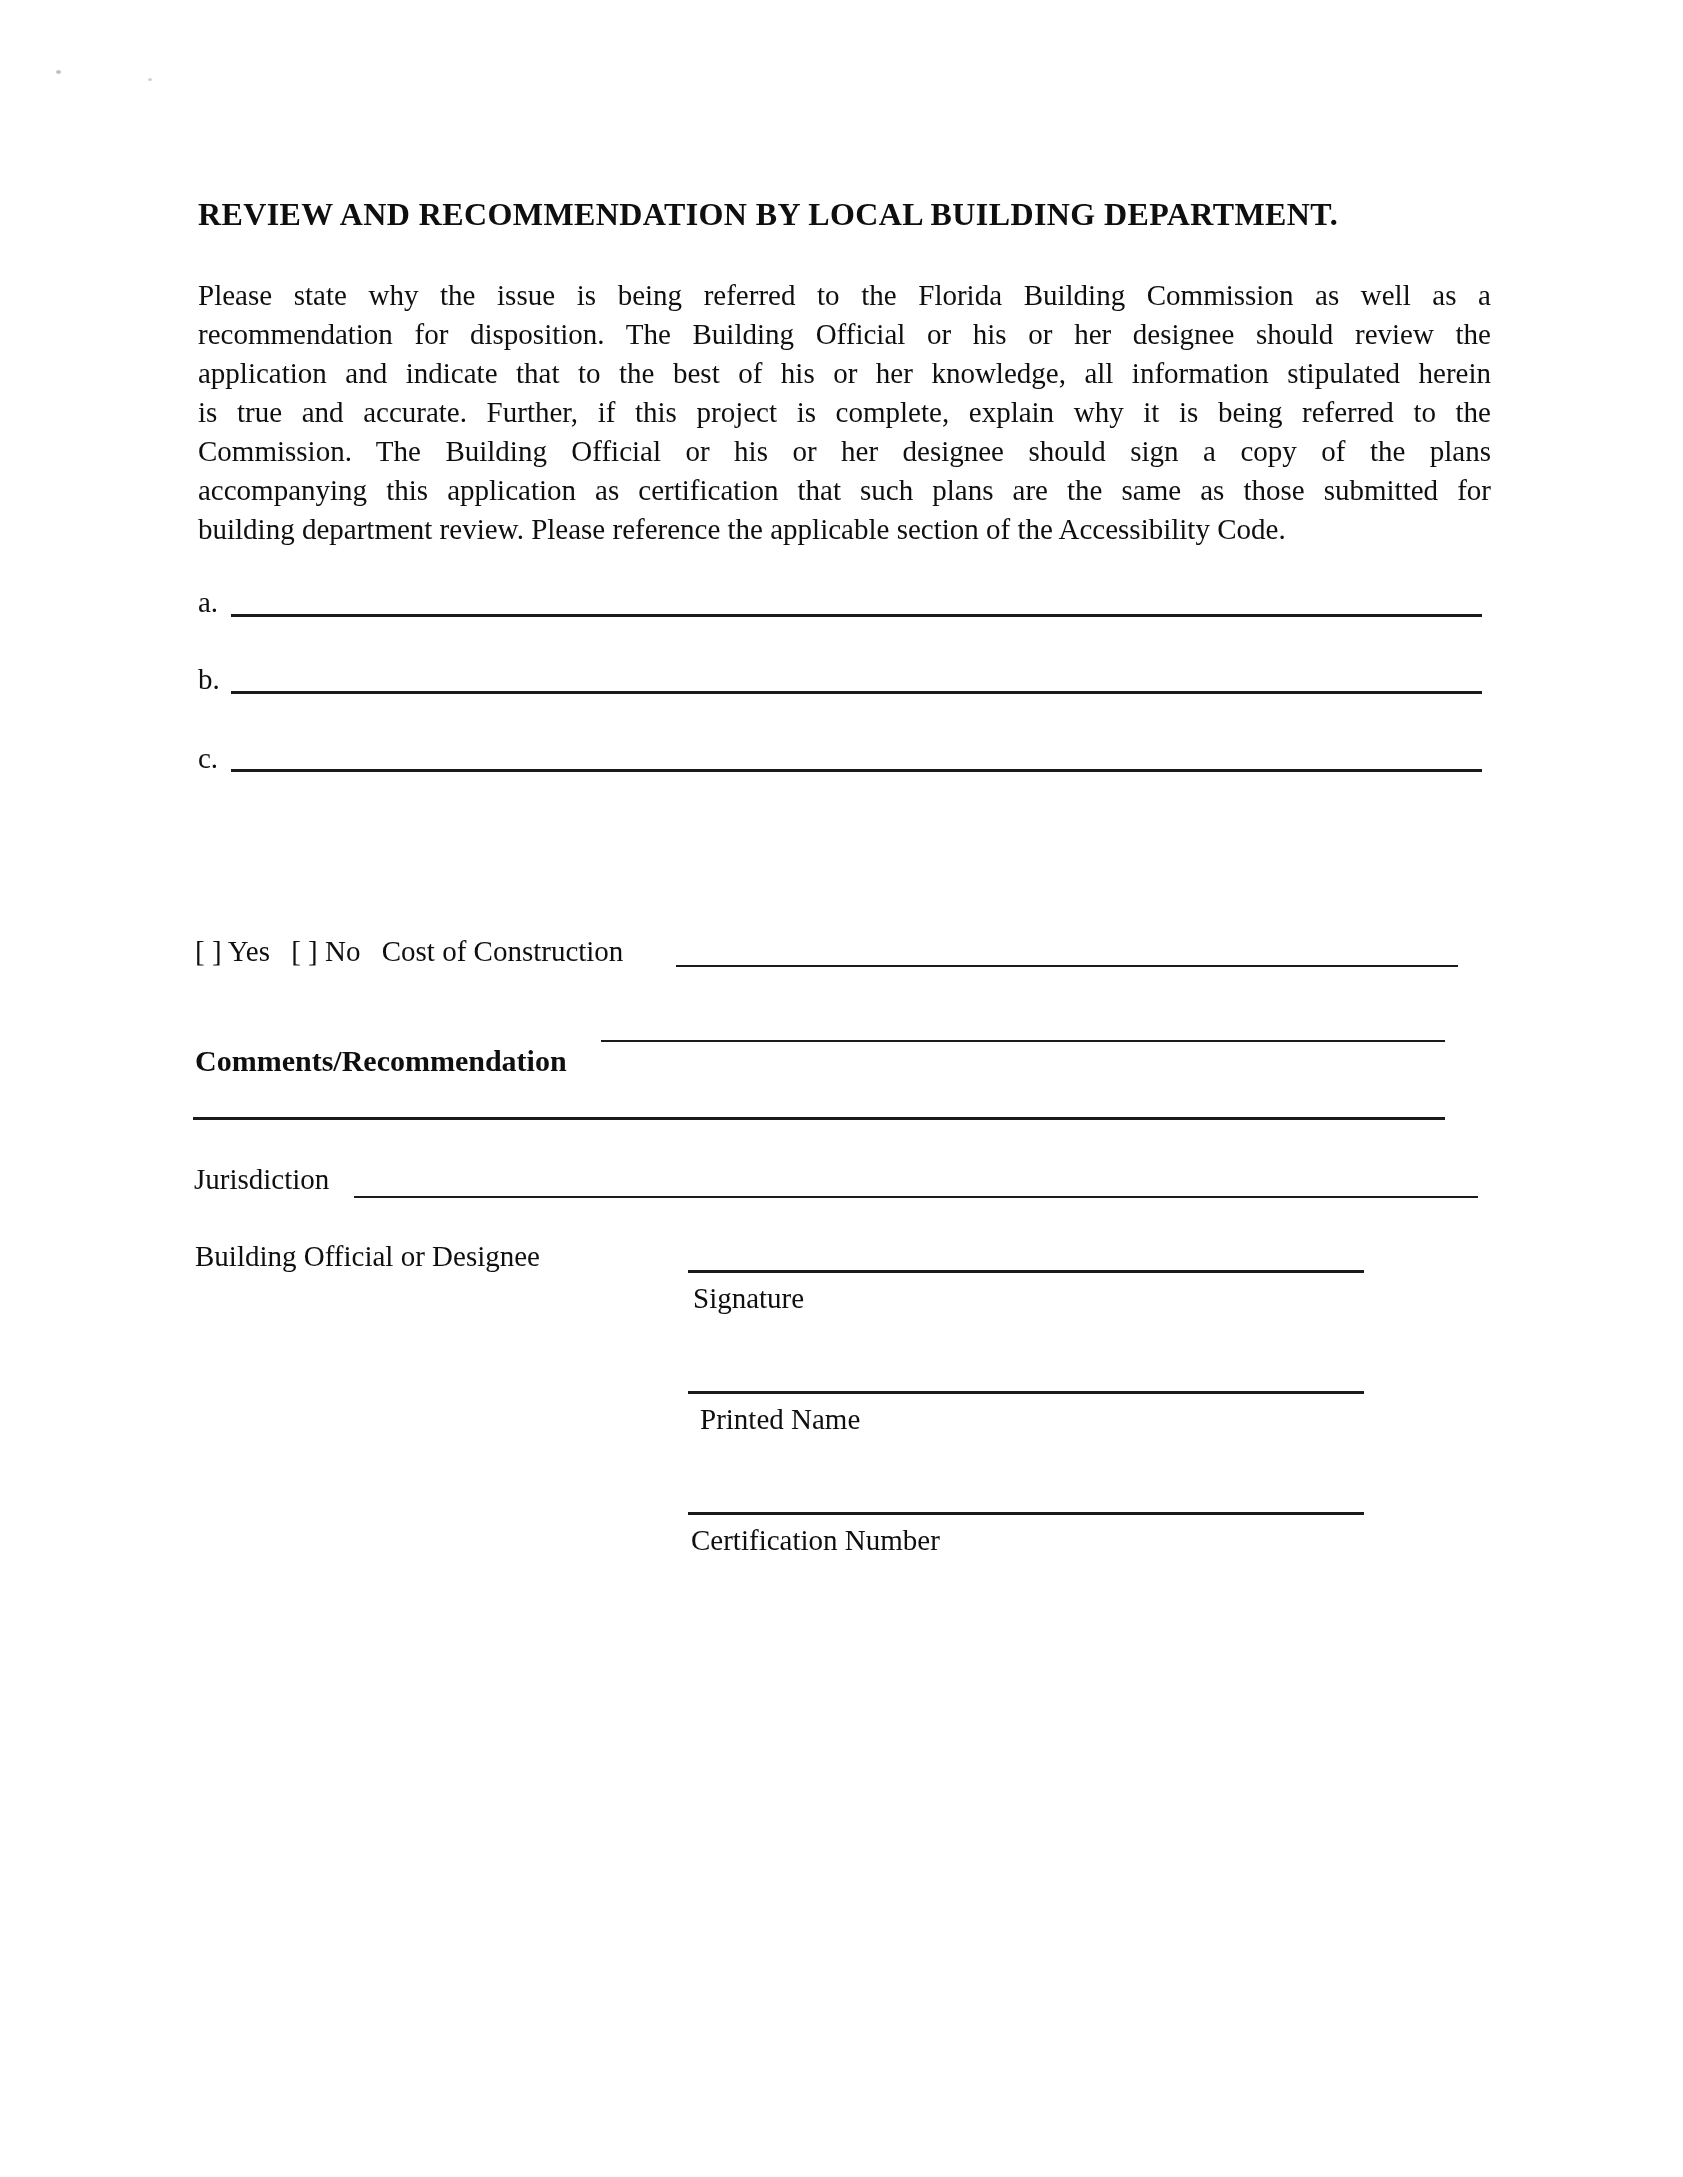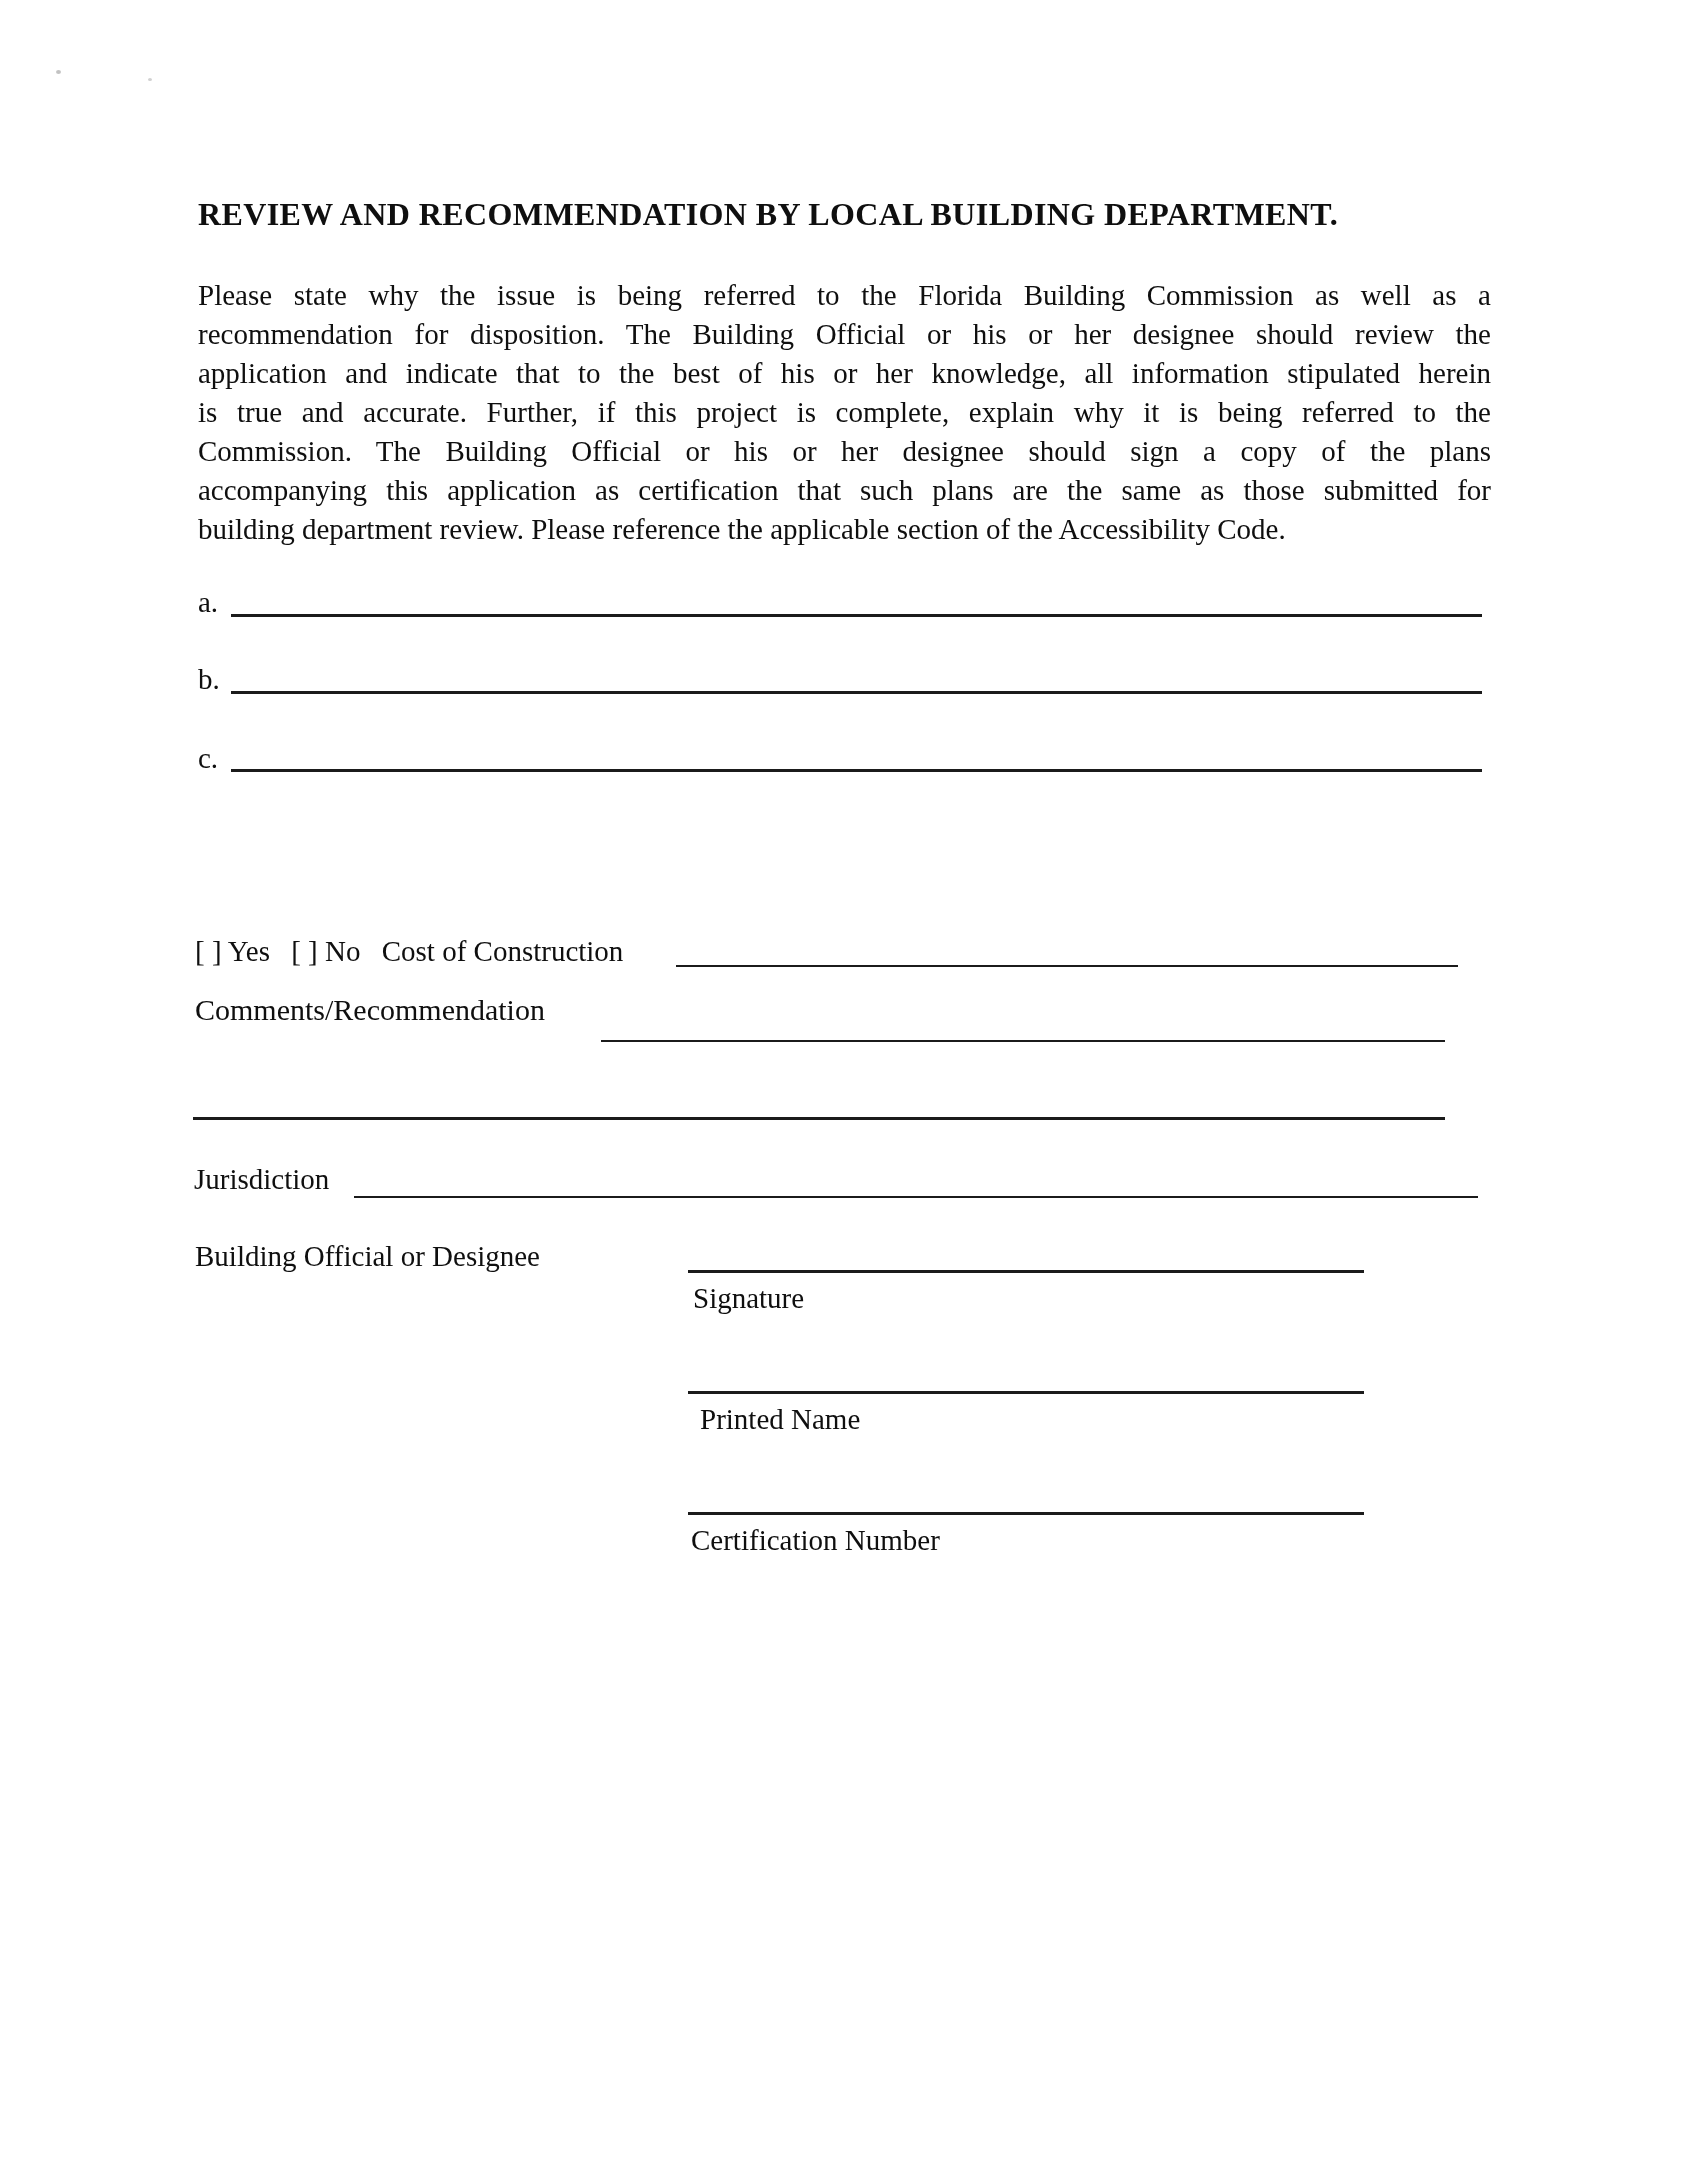--- a/index.html
+++ b/index.html
@@ -48,23 +48,23 @@
   }
 
   .yesno-row {
     left: 195px; top: 935px;
     font-size: 29px;
     white-space: nowrap;
   }
   .yesno-row span { margin-right: 14px; }
 
   .comments-label {
-    left: 195px; top: 993px;
+    left: 195px; top: 1044px;
     font-size: 30px;
-    font-weight: normal;
+    font-weight: bold;
     white-space: nowrap;
   }
 
   .plain-label { font-size: 29px; white-space: nowrap; }
 
   .sig-label { font-size: 29px; white-space: nowrap; }
 
   .speck { position: absolute; border-radius: 50%; }
 
   .period { font-size: 30px; }

